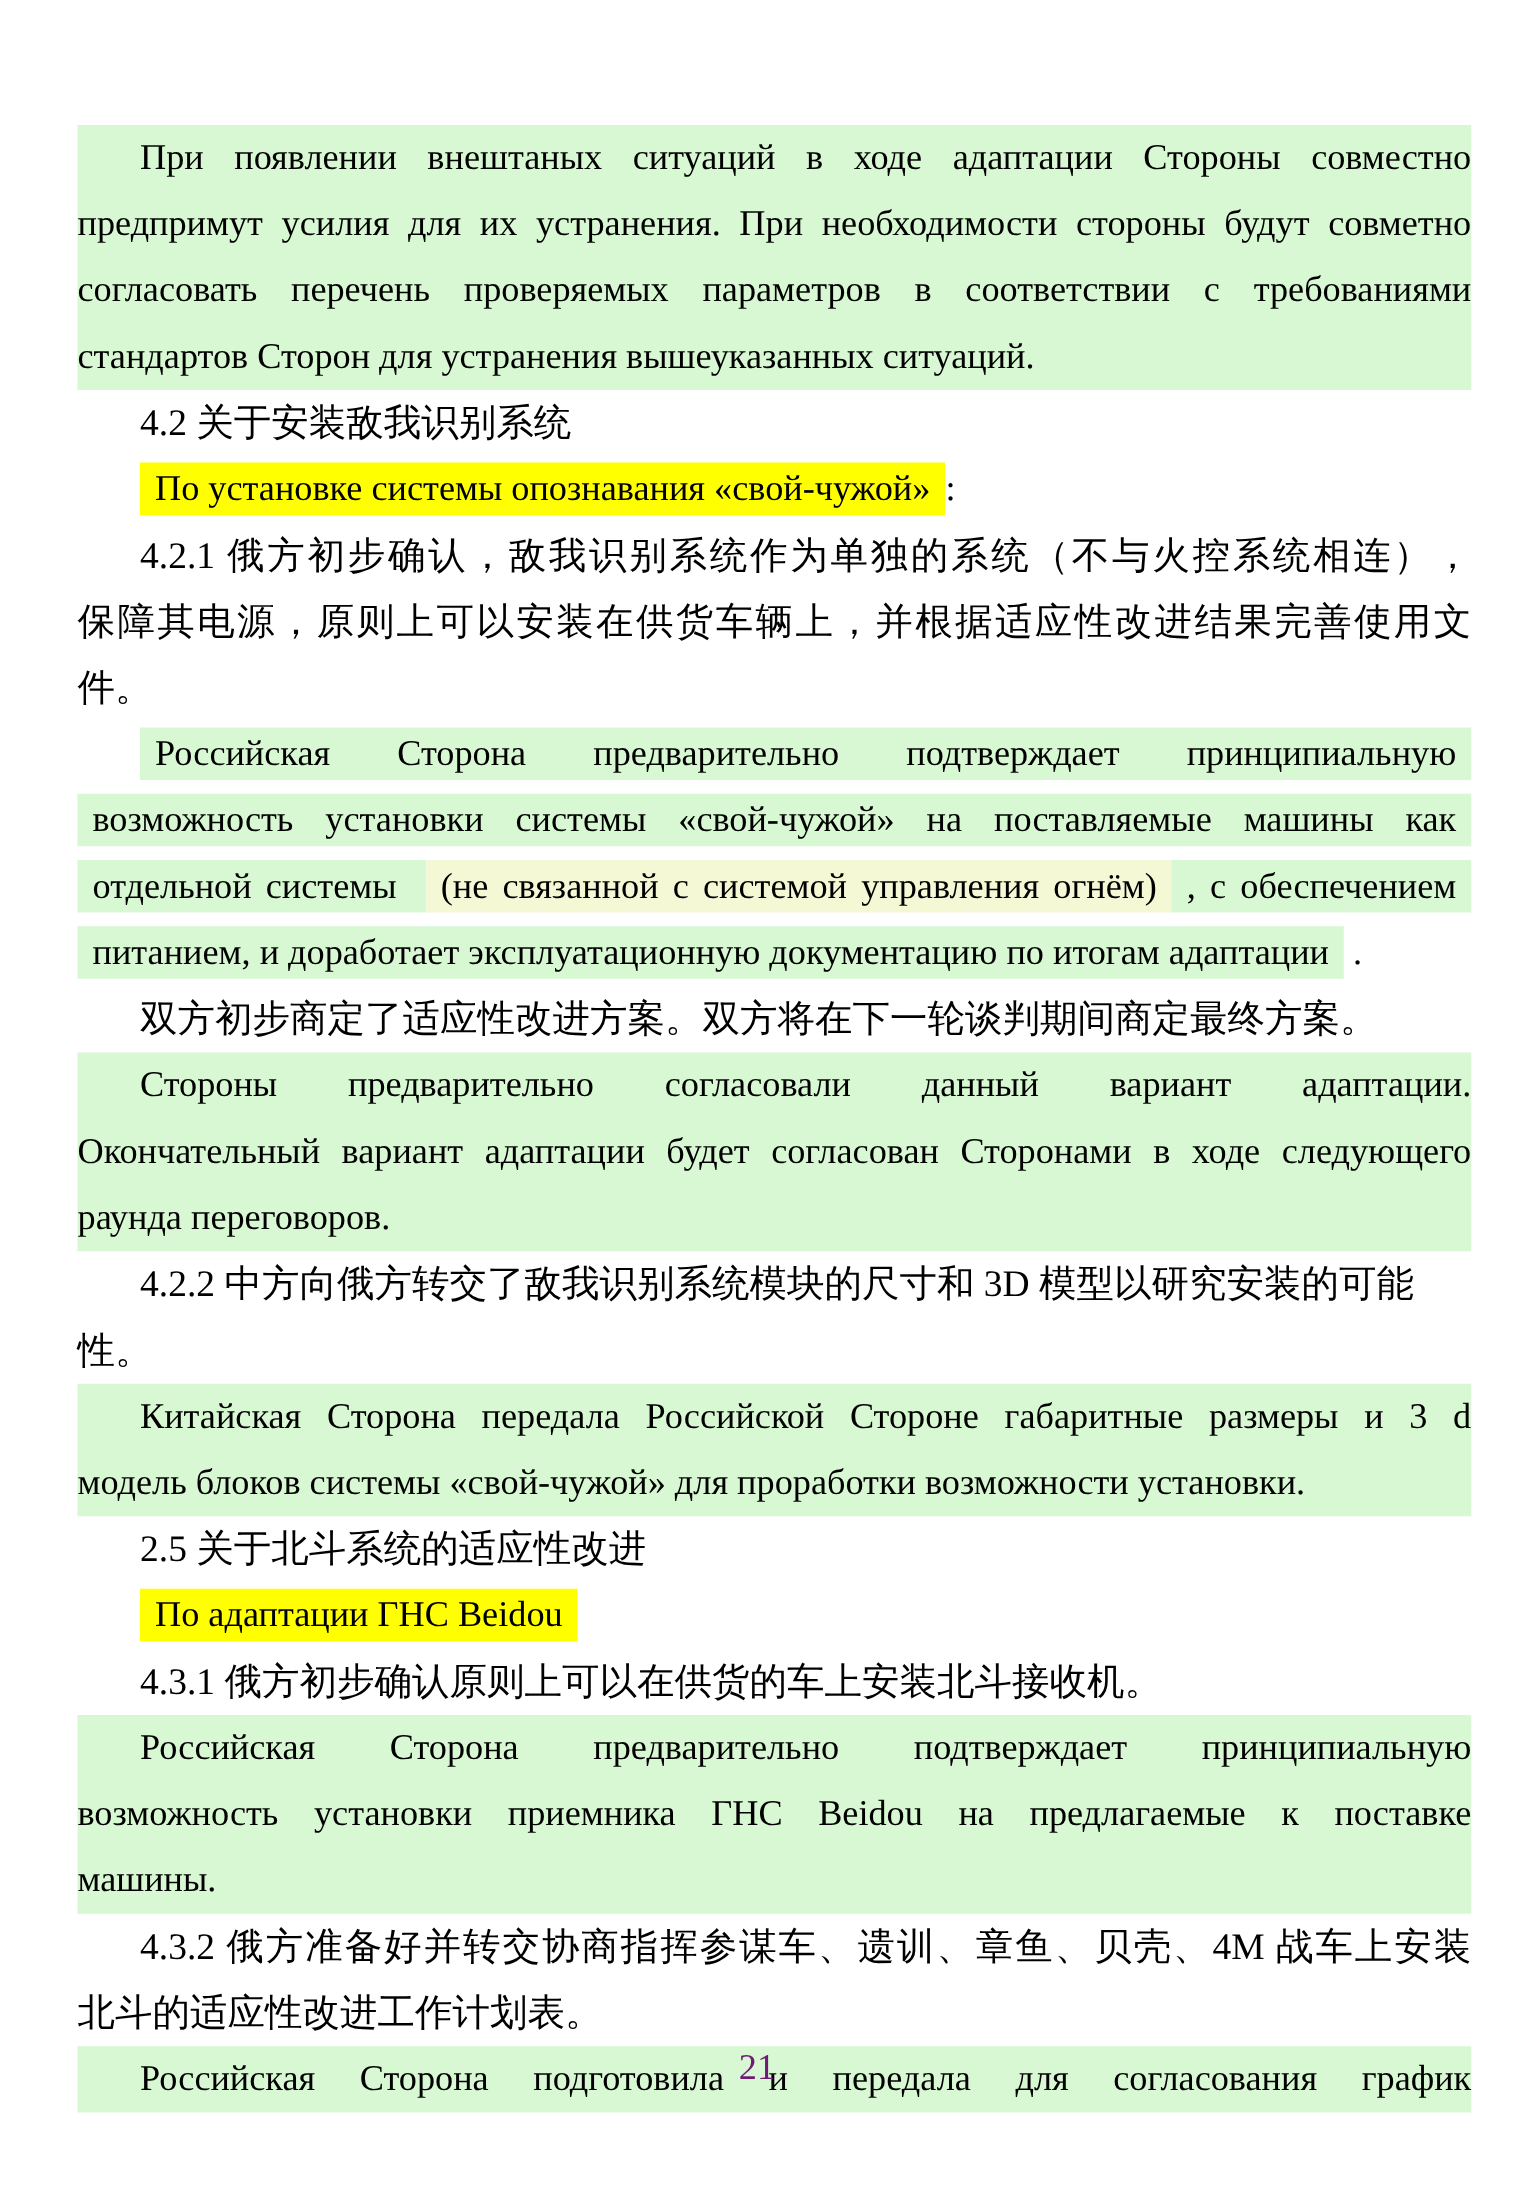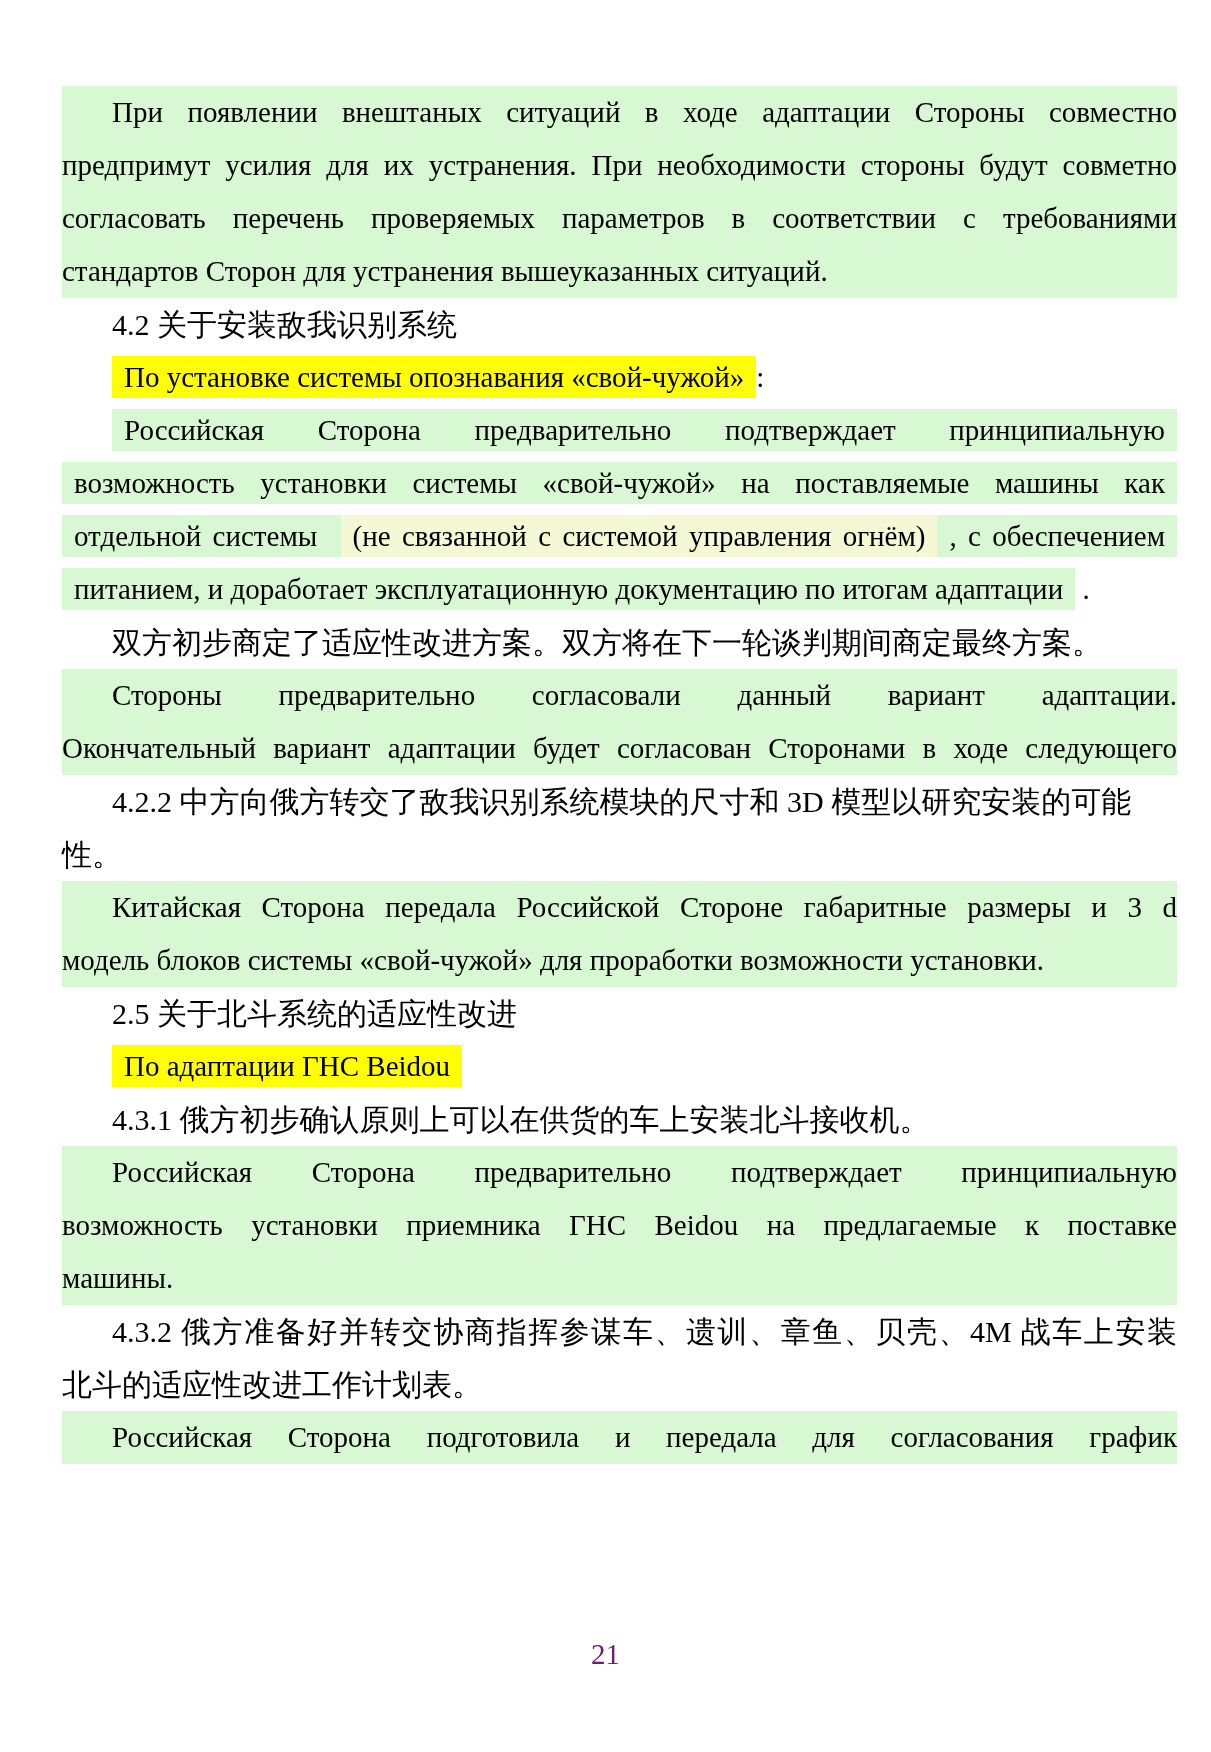--- a/index.html
+++ b/index.html
@@ -6,21 +6,21 @@
   .page{
     position:relative;
     width:1211px;
     height:1752px;
     background:#ffffff;
     overflow:hidden;
   }
   .content{
     position:absolute;
     left:62px;
-    top:86px;
+    top:100px;
     width:1115px;
   }
   .block{
     font-size:29px;
     line-height:53px;
     color:#000000;
   }
   .lang-ru{font-family:"Liberation Serif", serif;}
   .lang-cn{font-family:Liberation Serif, serif;font-size:30px;}
   .shade-green{background:var(--highlight-green,#d8f7d3);}
@@ -52,32 +52,38 @@
         <div class="line justify"><span>предпримут усилия для их устранения. При необходимости стороны будут совметно</span></div>
         <div class="line justify"><span>согласовать перечень проверяемых параметров в соответствии с требованиями</span></div>
         <div class="line"><span>стандартов Сторон для устранения вышеуказанных ситуаций.</span></div>
       </div>
       <div class="block lang-cn">
         <div class="line indent"><span>4.2 关于安装敌我识别系统</span></div>
       </div>
       <div class="block lang-ru">
         <div class="line indent"><span class="hl hl-yellow">По установке системы опознавания «свой-чужой»</span><span>:</span></div>
       </div>
+      <div class="block lang-cn">
+        <div class="line indent justify"><span>4.2.1 俄方初步确认，敌我识别系统作为单独的系统（不与火控系统相连），</span></div>
+        <div class="line justify"><span>保障其电源，原则上可以安装在供货车辆上，并根据适应性改进结果完善使用文</span></div>
+        <div class="line"><span>件。</span></div>
+      </div>
       <div class="block lang-ru">
         <div class="line indent justify"><span class="hl hl-green">Российская Сторона предварительно подтверждает принципиальную</span></div>
         <div class="line justify"><span class="hl hl-green">возможность установки системы «свой-чужой» на поставляемые машины как</span></div>
         <div class="line justify"><span class="hl hl-green">отдельной системы </span><span class="hl hl-pale">(не связанной с системой управления огнём)</span><span class="hl hl-green">, с обеспечением</span></div>
         <div class="line"><span class="hl hl-green">питанием, и доработает эксплуатационную документацию по итогам адаптации</span><span> .</span></div>
       </div>
       <div class="block lang-cn">
         <div class="line indent"><span>双方初步商定了适应性改进方案。双方将在下一轮谈判期间商定最终方案。</span></div>
       </div>
       <div class="block lang-ru shade-green">
         <div class="line indent justify"><span>Стороны предварительно согласовали данный вариант адаптации.</span></div>
         <div class="line justify"><span>Окончательный вариант адаптации будет согласован Сторонами в ходе следующего</span></div>
+        <div class="line"><span>раунда переговоров.</span></div>
       </div>
       <div class="block lang-cn">
         <div class="line indent"><span>4.2.2 中方向俄方转交了敌我识别系统模块的尺寸和 3D 模型以研究安装的可能性。</span></div>
       </div>
       <div class="block lang-ru shade-green">
         <div class="line indent justify"><span>Китайская Сторона передала Российской Стороне габаритные размеры и 3 d</span></div>
         <div class="line"><span>модель блоков системы «свой-чужой» для проработки возможности установки.</span></div>
       </div>
       <div class="block lang-cn">
         <div class="line indent"><span>2.5 关于北斗系统的适应性改进</span></div>

